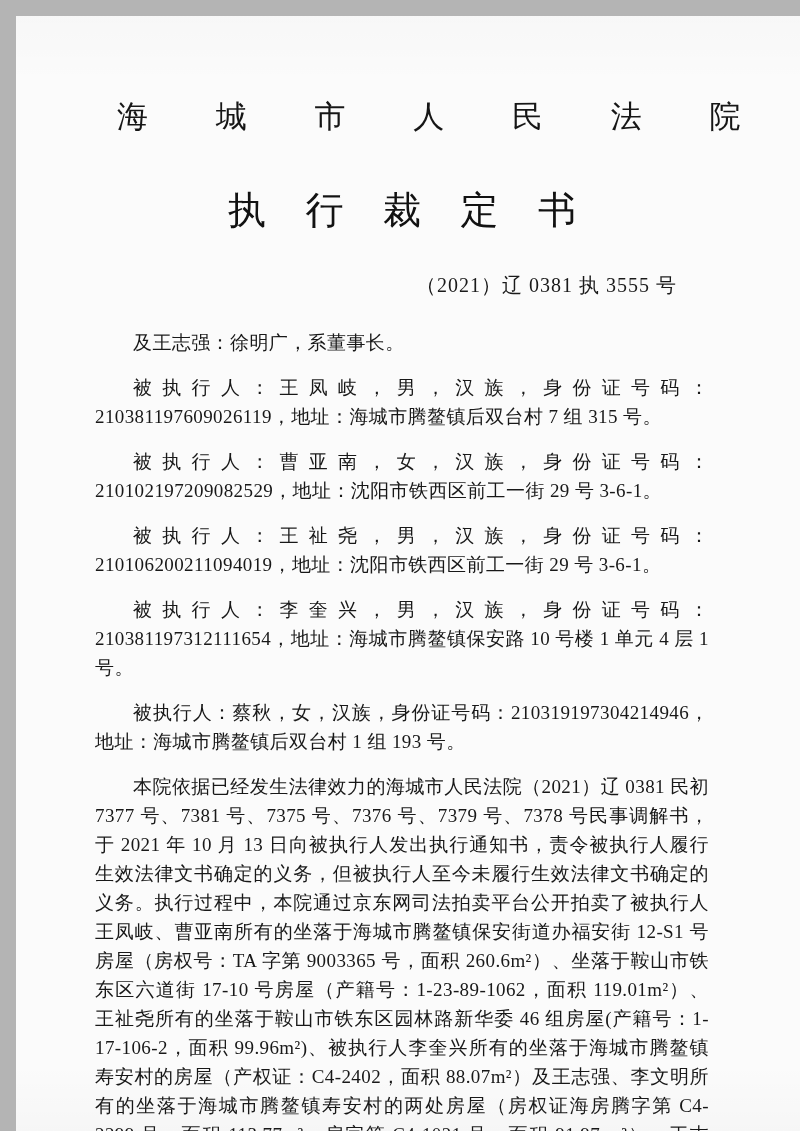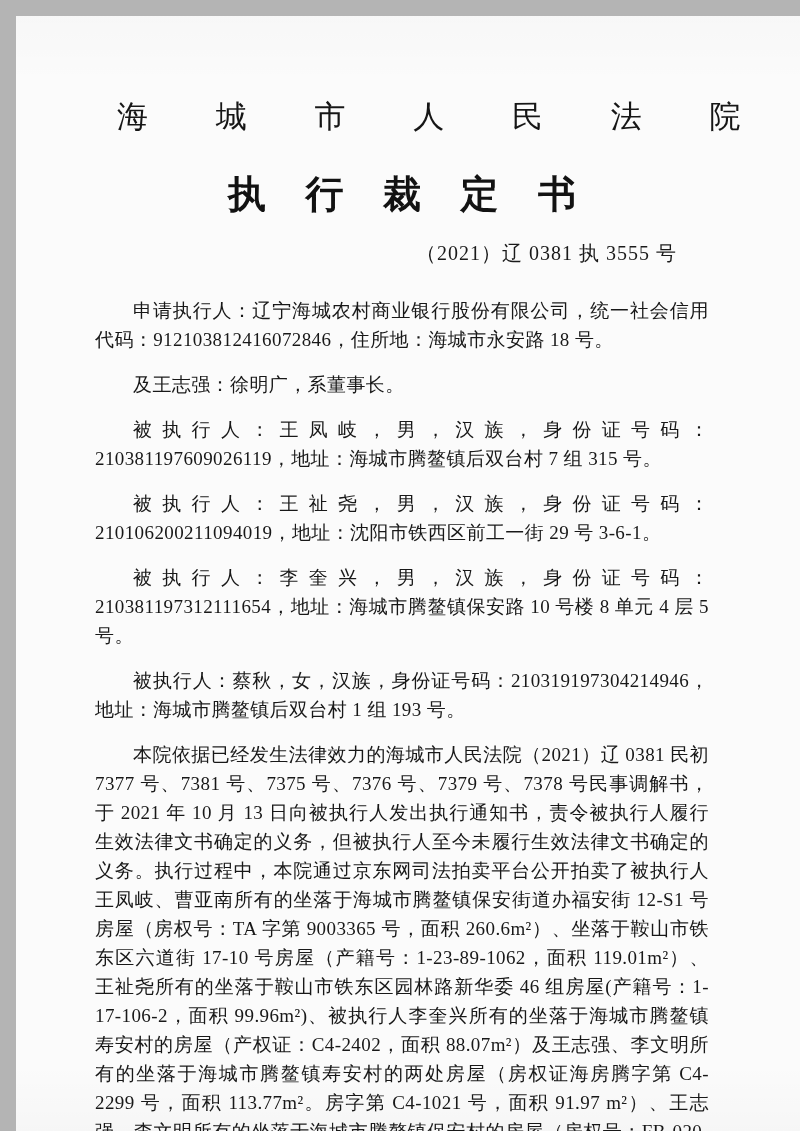--- a/index.html
+++ b/index.html
@@ -35,31 +35,31 @@
     margin-top: 56px;
     text-align: center;
     font-size: 31px;
     font-weight: 500;
     letter-spacing: 30px;
     text-indent: 30px;
     white-space: nowrap;
     color: #161616;
   }
   .doc-title {
-    margin-top: 15px;
+    margin-top: 31px;
     text-align: center;
     font-size: 38px;
-    font-weight: bold;
+    font-weight: normal;
     letter-spacing: 15px;
     text-indent: 15px;
     white-space: nowrap;
     color: #121212;
   }
   .case-number {
-    margin-top: 4px;
+    margin-top: 20px;
     margin-right: 40px;
     text-align: right;
     font-size: 20px;
     letter-spacing: 1px;
     color: #1a1a1a;
   }
   .body-text {
     margin-top: 5px;
   }
   .body-text p {
@@ -78,24 +78,24 @@
   <div class="paper">
     <div class="content">
 
       <h1 class="court-name">海 城 市 人 民 法 院</h1>
 
       <h2 class="doc-title">执 行 裁 定 书</h2>
 
       <div class="case-number">（2021）辽 0381 执 3555 号</div>
 
       <div class="body-text">
-        <p>申请执行人：辽宁海城农村商业银行股份有限公司，统一社会信用代码：912103812416072846，住所地：海城市永安路 18 号。</p>
         <p>及王志强：徐明广，系董事长。</p>
         <p>被执行人：王凤岐，男，汉族，身份证号码：210381197609026119，地址：海城市腾鳌镇后双台村 7 组 315 号。</p>
+        <p>被执行人：曹亚南，女，汉族，身份证号码：210102197209082529，地址：沈阳市铁西区前工一街 29 号 3-6-1。</p>
         <p>被执行人：王祉尧，男，汉族，身份证号码：210106200211094019，地址：沈阳市铁西区前工一街 29 号 3-6-1。</p>
-        <p>被执行人：李奎兴，男，汉族，身份证号码：210381197312111654，地址：海城市腾鳌镇保安路 10 号楼 8 单元 4 层 5 号。</p>
+        <p>被执行人：李奎兴，男，汉族，身份证号码：210381197312111654，地址：海城市腾鳌镇保安路 10 号楼 1 单元 4 层 1 号。</p>
         <p>被执行人：蔡秋，女，汉族，身份证号码：210319197304214946，地址：海城市腾鳌镇后双台村 1 组 193 号。</p>
         <p>本院依据已经发生法律效力的海城市人民法院（2021）辽 0381 民初 7377 号、7381 号、7375 号、7376 号、7379 号、7378 号民事调解书，于 2021 年 10 月 13 日向被执行人发出执行通知书，责令被执行人履行生效法律文书确定的义务，但被执行人至今未履行生效法律文书确定的义务。执行过程中，本院通过京东网司法拍卖平台公开拍卖了被执行人王凤岐、曹亚南所有的坐落于海城市腾鳌镇保安街道办福安街 12-S1 号房屋（房权号：TA 字第 9003365 号，面积 260.6m²）、坐落于鞍山市铁东区六道街 17-10 号房屋（产籍号：1-23-89-1062，面积 119.01m²）、王祉尧所有的坐落于鞍山市铁东区园林路新华委 46 组房屋(产籍号：1-17-106-2，面积 99.96m²)、被执行人李奎兴所有的坐落于海城市腾鳌镇寿安村的房屋（产权证：C4-2402，面积 88.07m²）及王志强、李文明所有的坐落于海城市腾鳌镇寿安村的两处房屋（房权证海房腾字第 C4-2299 号，面积 113.77m²。房字第 C4-1021 号，面积 91.97 m²）、王志强、李文明所有的坐落于海城市腾鳌镇保安村的房屋（房权号：FB-020-13086 号，面积 139.8m²）。2021 年 12 月 26 日因无人竞买而流拍。现申请人向本院递交以物抵债申请书，申请以流拍价 3600000</p>
       </div>
 
     </div>
   </div>
 </div>
 
 </body></html>

